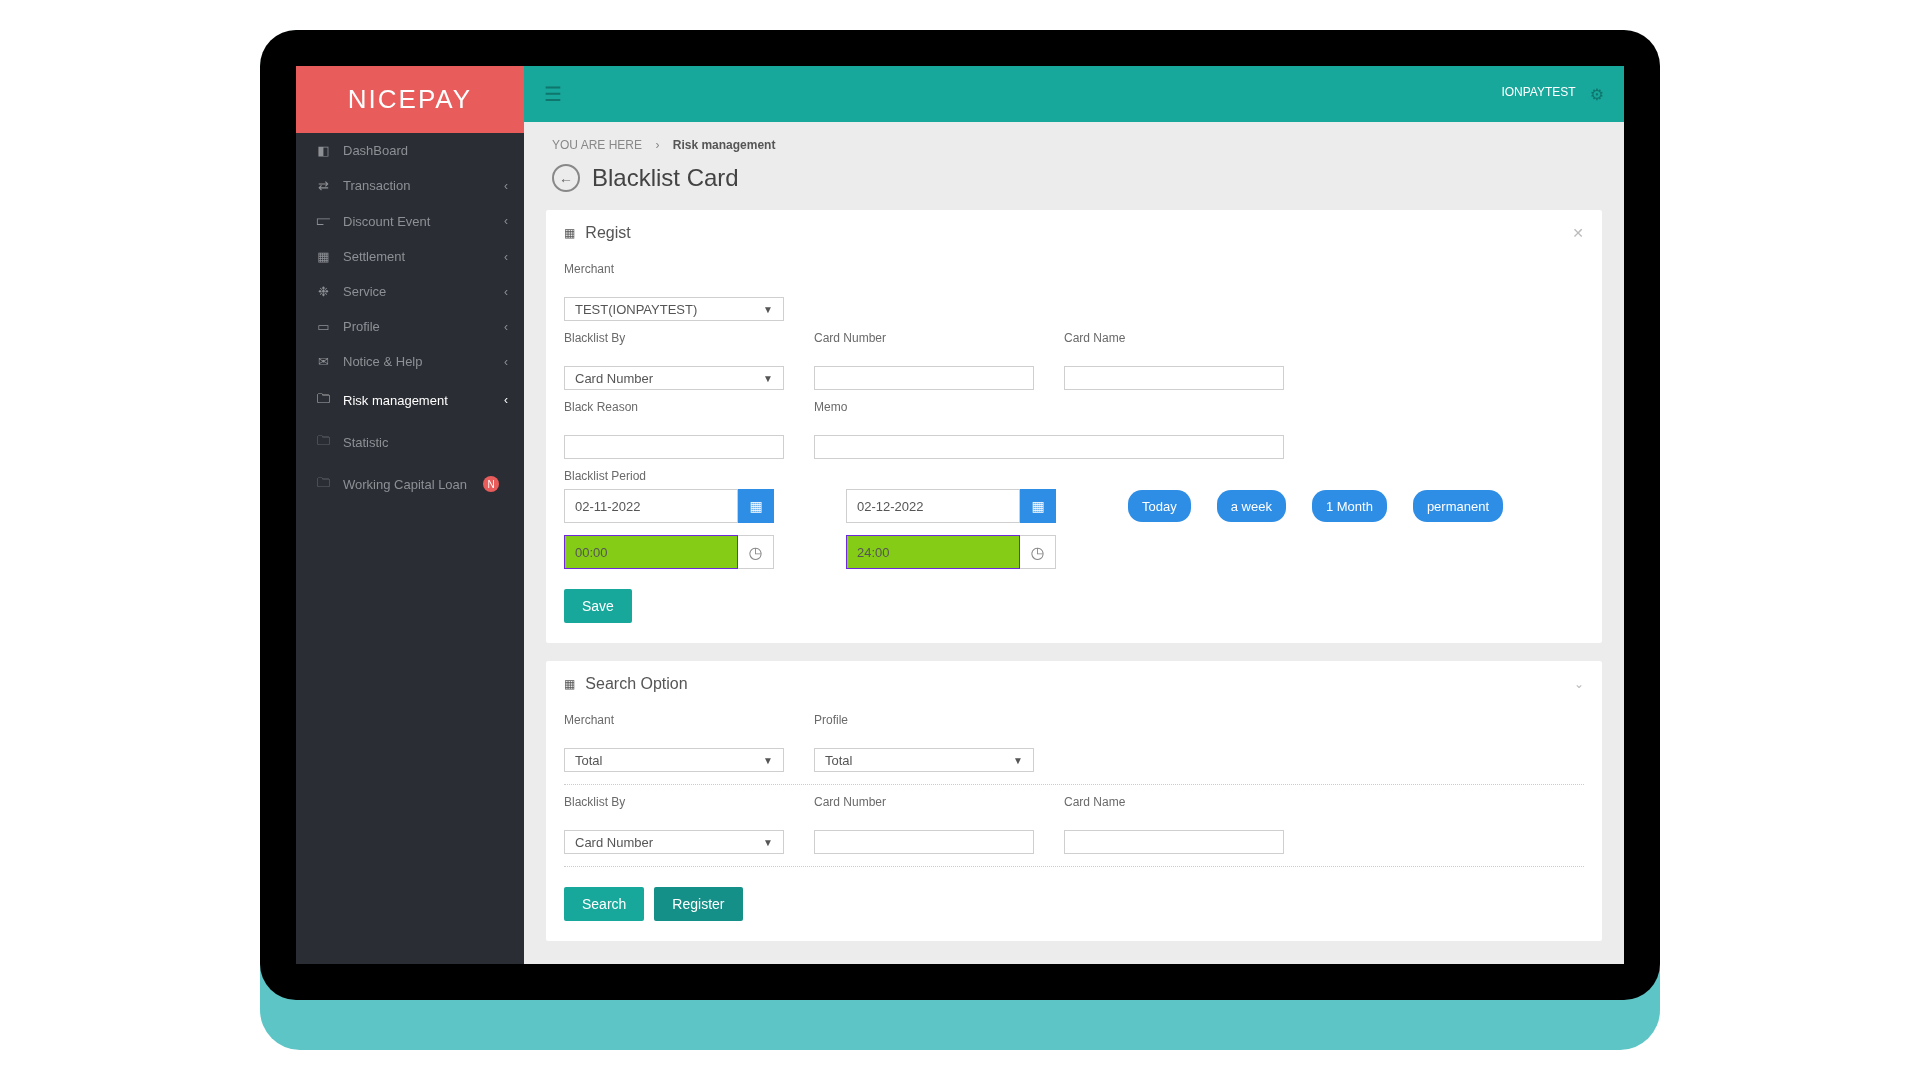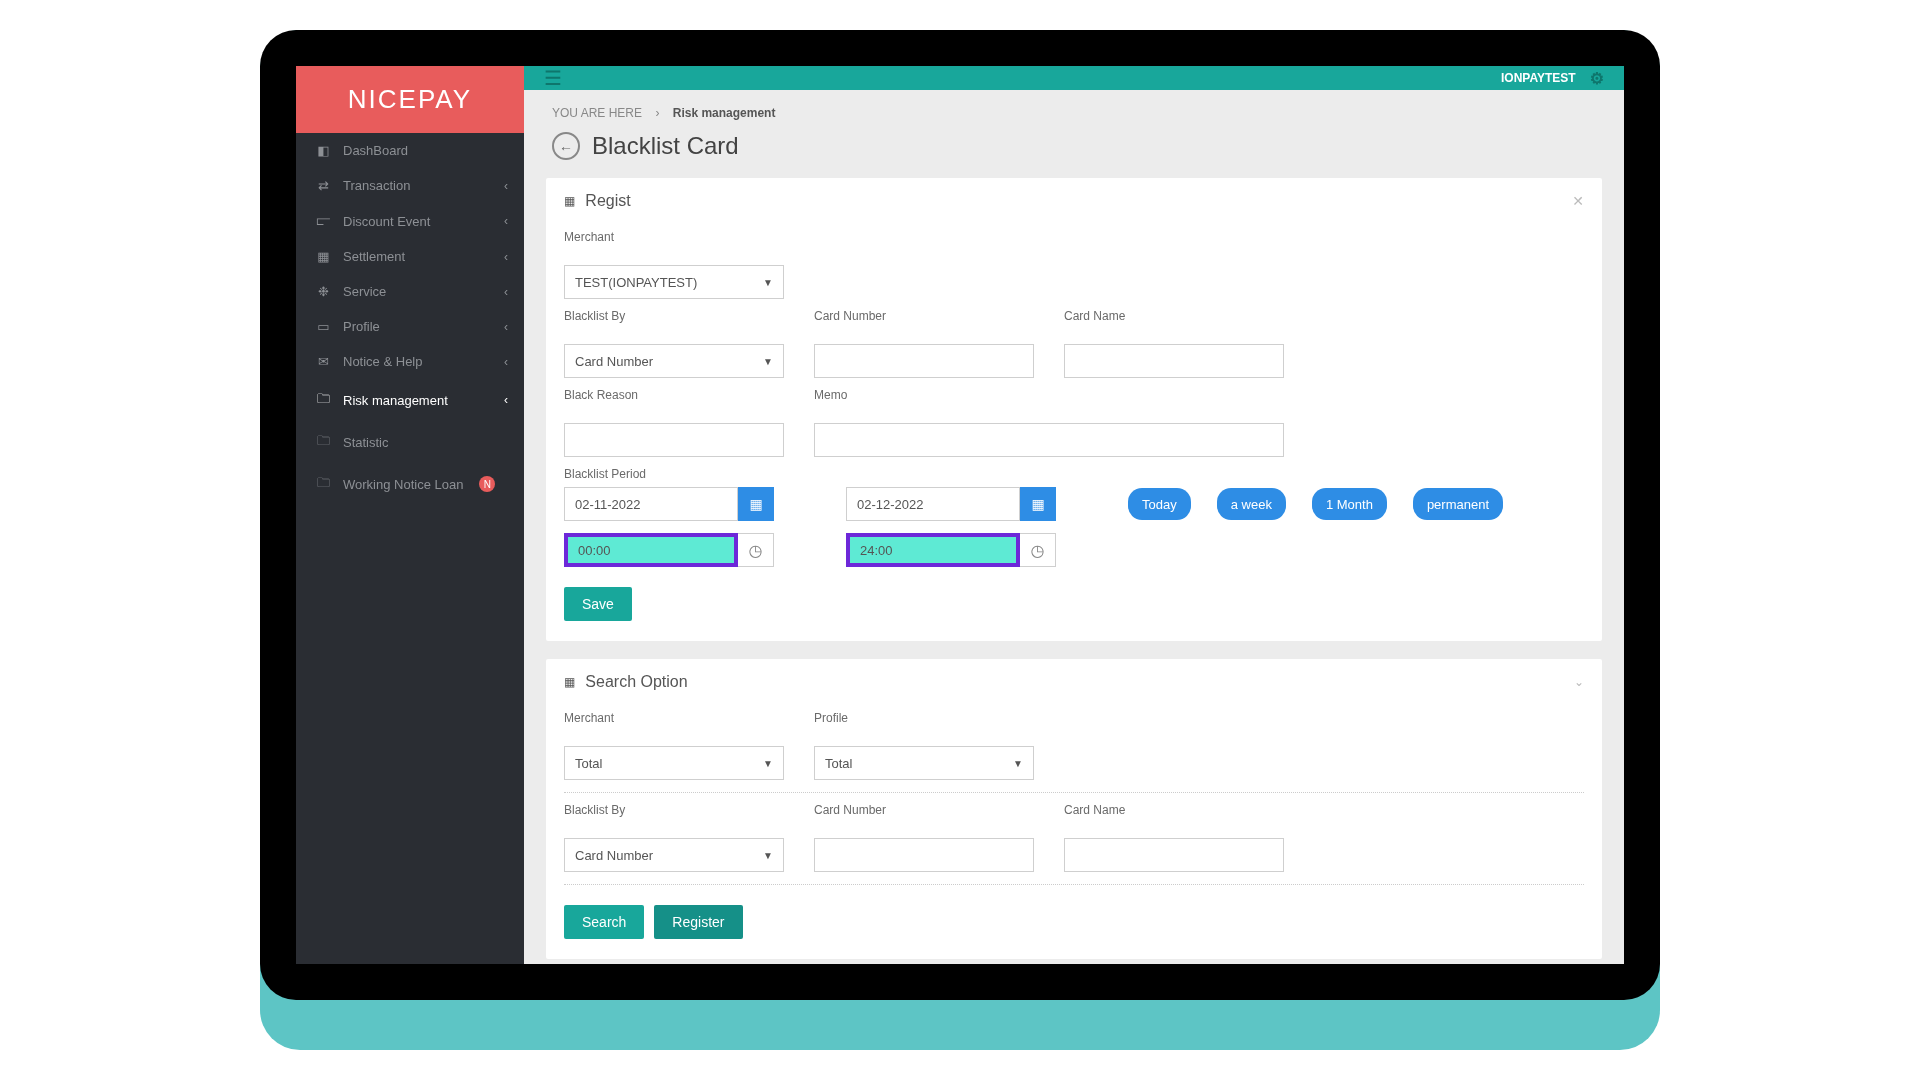--- a/index.html
+++ b/index.html
@@ -95,21 +95,21 @@
 
 .topbar {
   background: #18a79b;
   height: 56px;
   display: flex;
   align-items: center;
   padding: 0 20px;
   color: #fff;
 }
 .hamburger { color: #0e766c; font-size: 20px; cursor: pointer; }
-.topbar-right { margin-left: auto; display: flex; align-items: center; gap: 14px; font-size: 12px; font-weight: 700; }
+.topbar-right { margin-left: auto; display: flex; gap: 14px; font-size: 12px; font-weight: 400; }
 .gear-icon { color: #0e766c; font-size: 16px; }
 
 .breadcrumb {
   padding: 16px 28px 8px;
   font-size: 12px;
   color: #888;
 }
 .breadcrumb .current { color: #555; font-weight: 600; margin-left: 10px; }
 
 .page-title-row {
@@ -147,21 +147,21 @@
 .form-row {
   display: flex;
   gap: 30px;
   margin-bottom: 10px;
 }
 .form-row.dotted { border-bottom: 1px dotted #ccc; padding-bottom: 12px; }
 .form-group { display: flex; flex-direction: column; gap: 21px; }
 .form-label { font-size: 12px; color: #6a6a6a; }
 .select, .text-input {
   border: 1px solid #cfcfcf;
-  height: 34px;
+  height: 24px;
   padding: 0 10px;
   font-size: 13px;
   color: #555;
   background: #fff;
   position: relative;
 }
 .select { width: 220px; display: flex; align-items: center; cursor: pointer; }
 .select .caret { margin-left: auto; font-size: 10px; color: #555; }
 .text-input { width: 220px; }
 .text-input.wide { width: 470px; }
@@ -185,27 +185,27 @@
 }
 .date-btn {
   width: 36px; height: 34px;
   background: #2e8de5;
   color: #fff;
   display: flex; align-items: center; justify-content: center;
   cursor: pointer;
   font-size: 14px;
 }
 .time-input {
-  border: 4px solid #6d28d9;
+  border: 1px solid #6d28d9;
   height: 34px;
   width: 174px;
   padding: 4px 10px;
   font-size: 13px;
   color: #555;
-  background: #5eead4;
+  background: #84cc16;
   display: flex;
   align-items: center;
 }
 .time-btn {
   width: 36px; height: 34px;
   border: 1px solid #cfcfcf;
   border-left: none;
   background: #fff;
   color: #888;
   display: flex; align-items: center; justify-content: center;
@@ -284,21 +284,21 @@
       <span class="nav-icon">🗀</span>
       <span>Risk management</span>
       <span class="chev">‹</span>
     </div>
     <div class="nav-item">
       <span class="nav-icon">🗀</span>
       <span>Statistic</span>
     </div>
     <div class="nav-item">
       <span class="nav-icon">🗀</span>
-      <span>Working Notice Loan</span>
+      <span>Working Capital Loan</span>
       <span class="badge">N</span>
     </div>
   </div>
 
   <div class="main">
     <div class="topbar">
       <span class="hamburger">☰</span>
       <div class="topbar-right">
         <span>IONPAYTEST</span>
         <span class="gear-icon">⚙</span>

